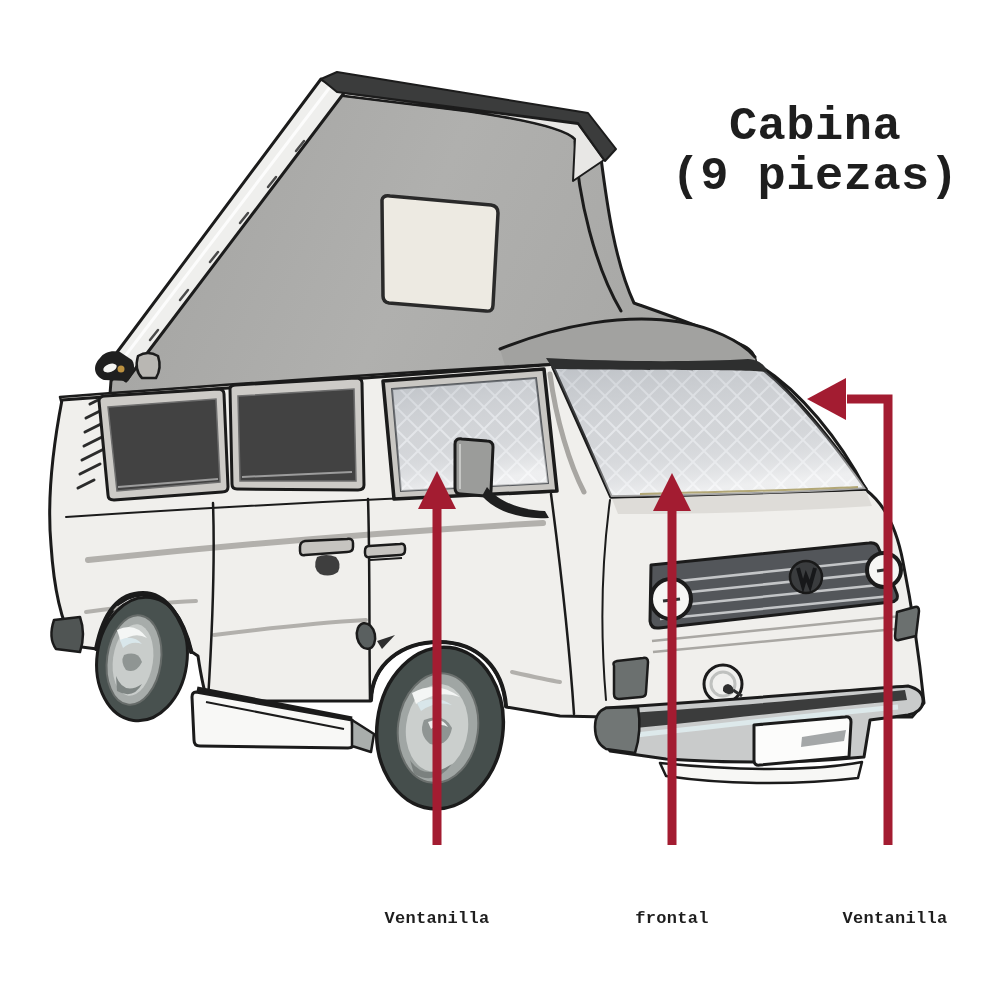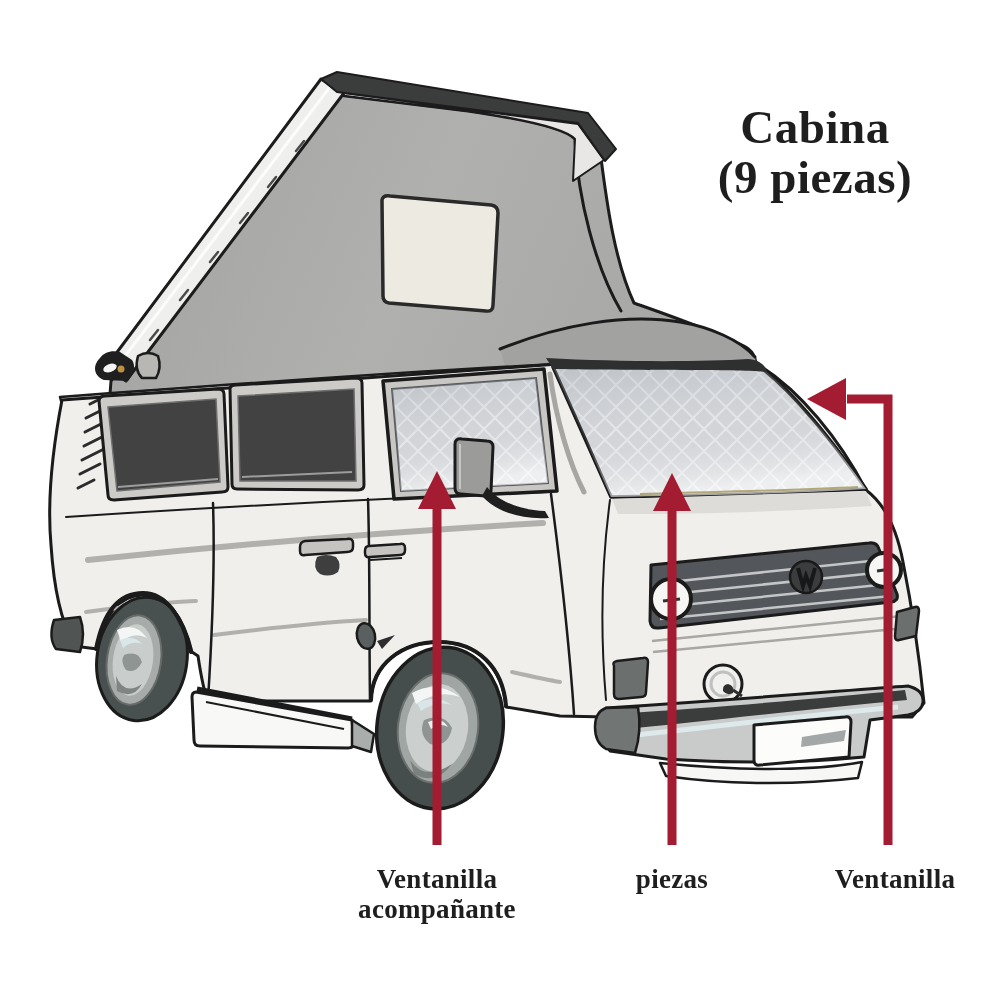--- a/index.html
+++ b/index.html
@@ -1,30 +1,30 @@
 <!DOCTYPE html>
 <html style="--background: #FFFFFF; --text: #1E1E1E; --accent: #A31C31; --van-body: #F0EFEC; --van-outline: #1B1B1B; --pop-top-tent: #ACACAA; --window-glass: #424242; --thermal-screen: #D4D6D9;"><head>
 <meta charset="utf-8">
 <style>
   html,body{margin:0;padding:0;background:#fff;}
   .stage{
     position:relative;width:1000px;height:1000px;overflow:hidden;
     background:var(--background,#FFFFFF);
-    font-family:Liberation Serif, serif;
+    font-family:Liberation Mono, monospace;
   }
   .stage svg{position:absolute;left:0;top:0;}
   .title{
     position:absolute;left:630px;top:102px;width:370px;
     text-align:center;font-weight:700;font-size:47px;line-height:50px;
     color:var(--text,#1E1E1E);letter-spacing:.5px;
   }
   .title span{display:block;}
   .arrow-label{
     position:absolute;text-align:center;font-weight:700;
-    font-size:27px;line-height:30px;color:var(--text,#1E1E1E);letter-spacing:.3px;
+    font-size:17px;line-height:30px;color:var(--text,#1E1E1E);letter-spacing:.3px;margin-top:40px;
   }
   .arrow-label span{display:block;}
   #label-passenger{left:317px;top:864px;width:240px;}
   #label-windshield{left:592px;top:864px;width:160px;}
   #label-driver{left:795px;top:864px;width:200px;}
   .arrow-shaft{stroke:var(--accent,#A31C31);stroke-width:9;fill:none;stroke-linejoin:miter;}
   .arrow-head{fill:var(--accent,#A31C31);}
   .outline{stroke:var(--van-outline,#1B1B1B);stroke-linejoin:round;stroke-linecap:round;fill:none;}
 </style>
 </head>
@@ -236,24 +236,23 @@
   </g>
 </svg>
 
 <div class="title">
   <span>Cabina</span>
   <span>(9 piezas)</span>
 </div>
 
 <div id="label-passenger" class="arrow-label">
   <span>Ventanilla</span>
-  <span>acompañante</span>
 </div>
 
 <div id="label-windshield" class="arrow-label">
-  <span>piezas</span>
+  <span>frontal</span>
 </div>
 
 <div id="label-driver" class="arrow-label">
   <span>Ventanilla</span>
 </div>
 
 </div>
 
 </body></html>

